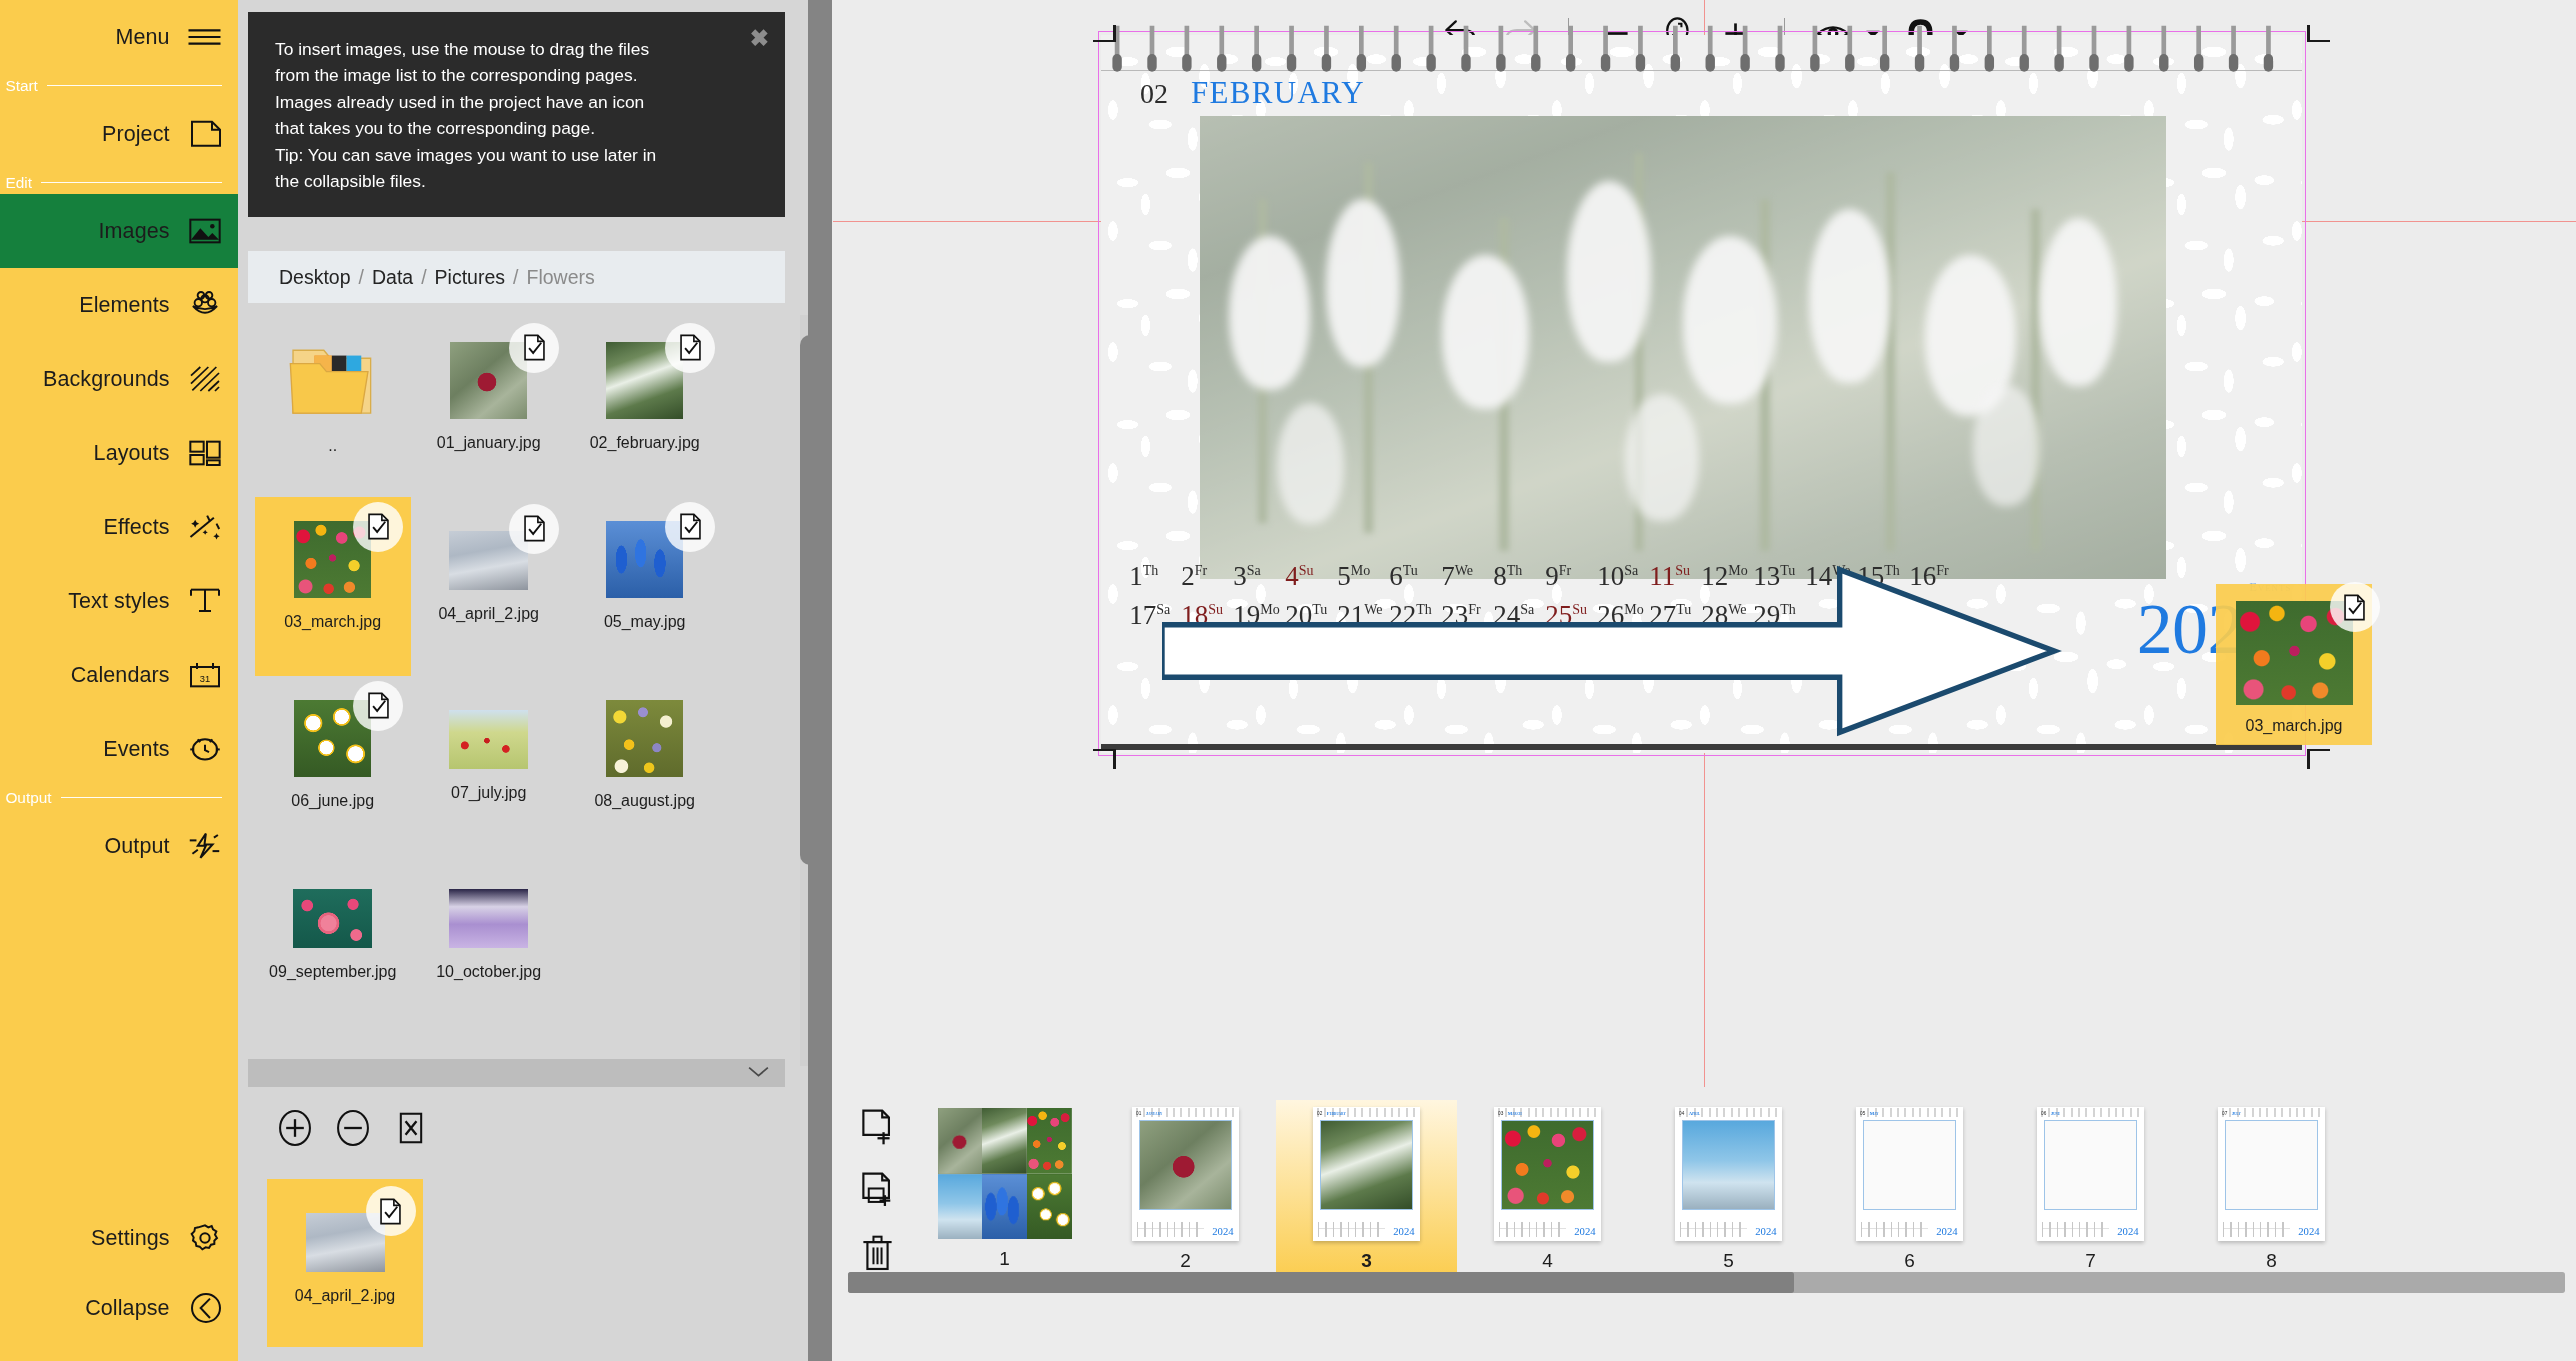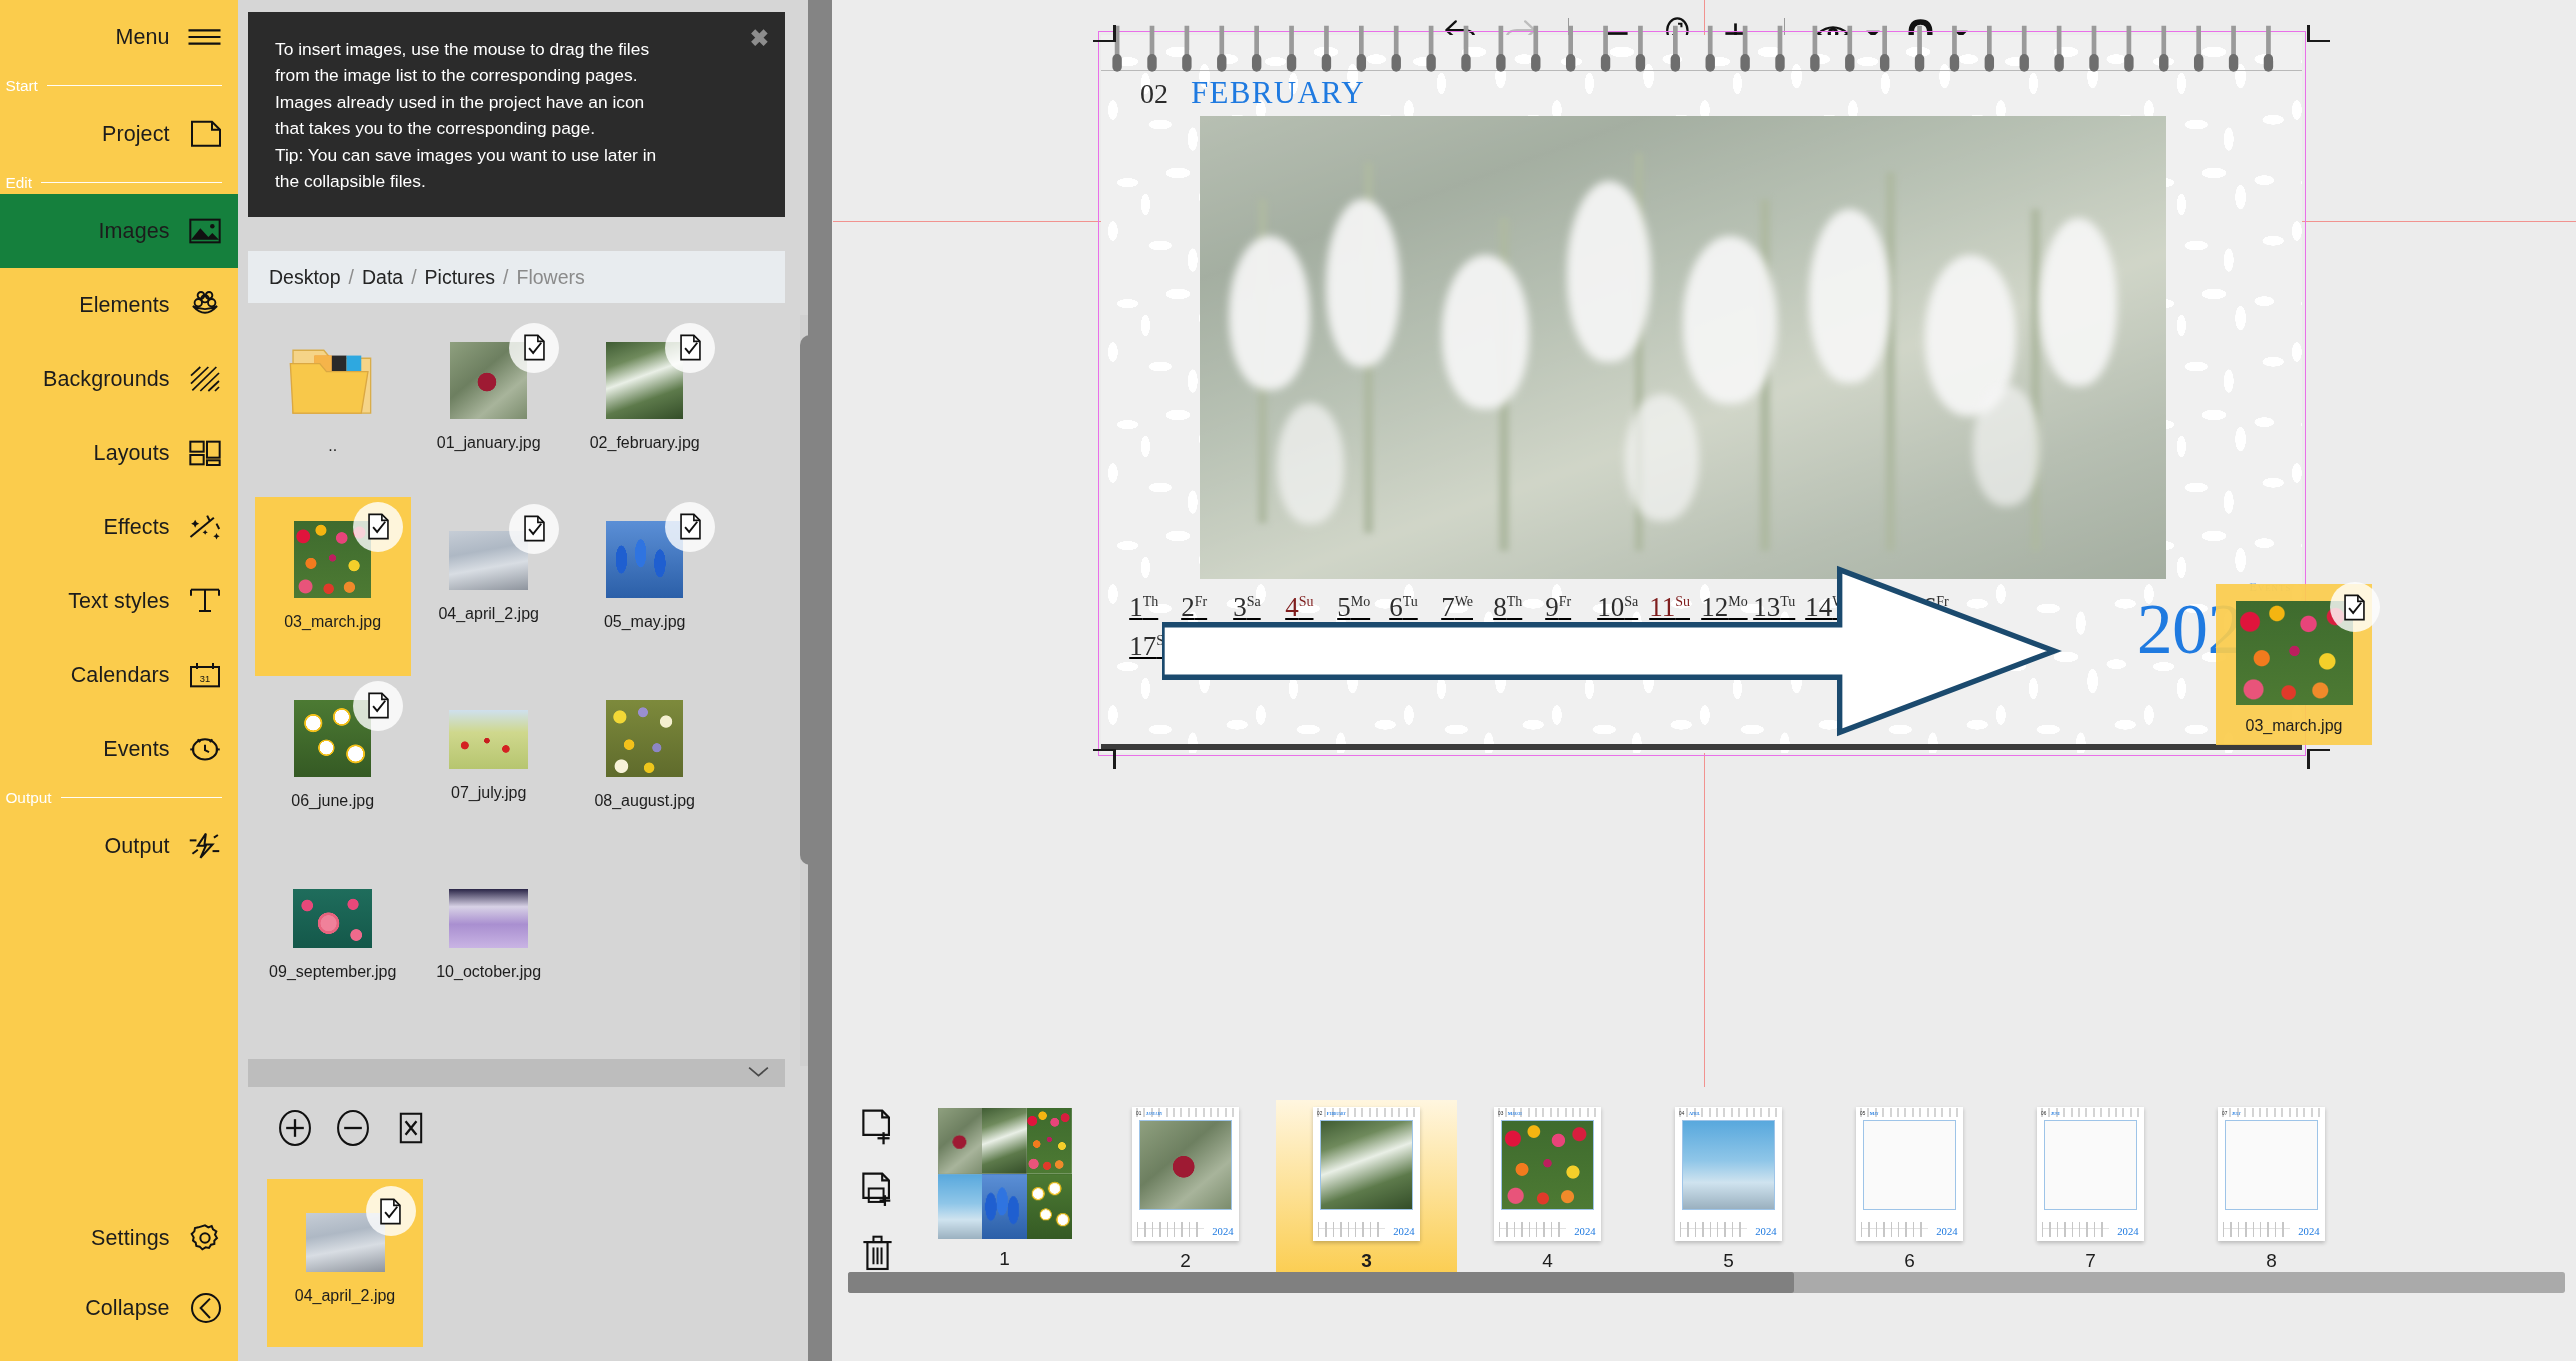--- a/index.html
+++ b/index.html
@@ -43,21 +43,21 @@
     font-size: 17.4px; line-height: 1.52;
   }
   #tooltip .ln { white-space: nowrap; }
   #tt-close {
     position: absolute; right: 16px; top: 14.8px;
     font-size: 23px; color: #8d8d8d; font-weight: bold; cursor: pointer;
     line-height: 1;
   }
   #crumbs {
     position: absolute; left: 248px; top: 251px; width: 537px; height: 52px;
-    background: #e8ecef; display: flex; align-items: center; padding-left: 21px;
+    background: #e8ecef; display: flex; align-items: center; padding-left: 31px;
     gap: 8px; font-size: 19.5px; color: #242424;
   }
   #browser #crumbs { left: 10px; }
   .crumb-sep { color: #8d8d8d; }
   .crumb.cur { color: #8a8a8a; }
 
   #grid-wrap {
     position: absolute; left: 10px; top: 303px; width: 537px; height: 775px;
     background: #d6d6d6; overflow: hidden;
   }
@@ -176,21 +176,21 @@
     position: absolute; background: #fafafa; border-radius: 50% 50% 46% 46%;
     filter: blur(4px); opacity: .92;
   }
   .stalk { position:absolute; background:#7f9169; filter: blur(3.4px); }
   #photo-overlay { position:absolute; inset:0; background: rgba(240,240,240,.42); }
   #events-label {
     position: absolute; right: 10.7px; top: 545px;
     font-family: "Liberation Serif", serif; font-size: 12.7px;
     color: #8fb6e0; letter-spacing: 0.9px;
   }
-  #dates { position: absolute; left: 13.4px; top: 557px; width: 1174px; text-decoration: underline; }
+  #dates { position: absolute; left: 13.4px; top: 526px; width: 1174px; }
   .daterow { display: flex; padding-left: 14.8px; margin-bottom: 8px; }
   .dcell {
     width: 52px; font-family: "Liberation Serif", serif; font-size: 27px;
     color: #2d2d2d; white-space: nowrap;
   }
   .dcell sup { font-size: 14px; vertical-align: super; }
   .dcell.sun { color: #7f1d1d; }
   #year {
     position: absolute; right: 24px; top: 558px;
     font-family: "Liberation Serif", serif; font-size: 72px;

